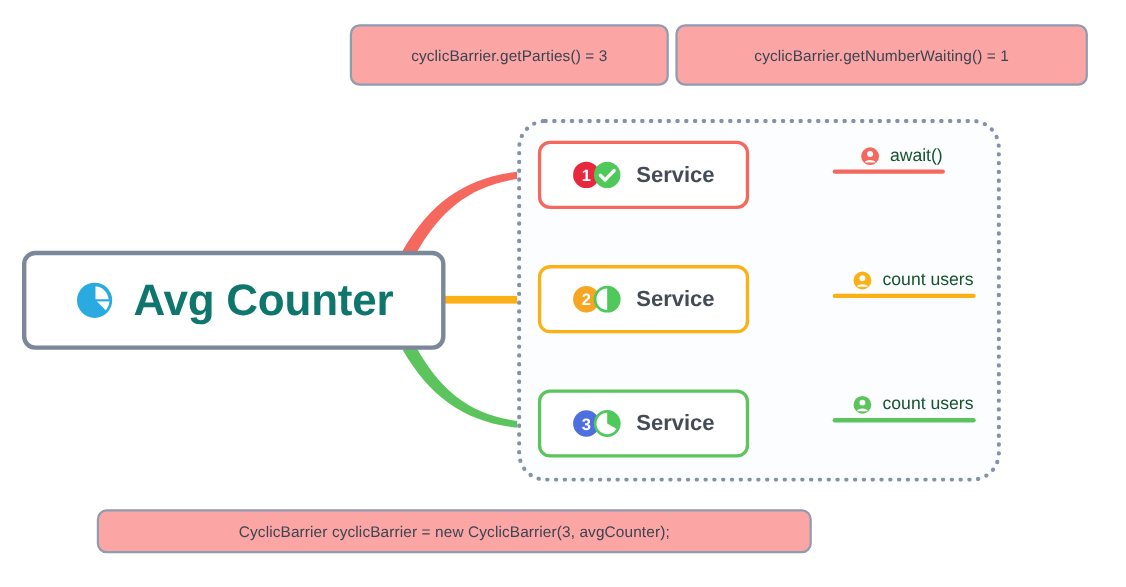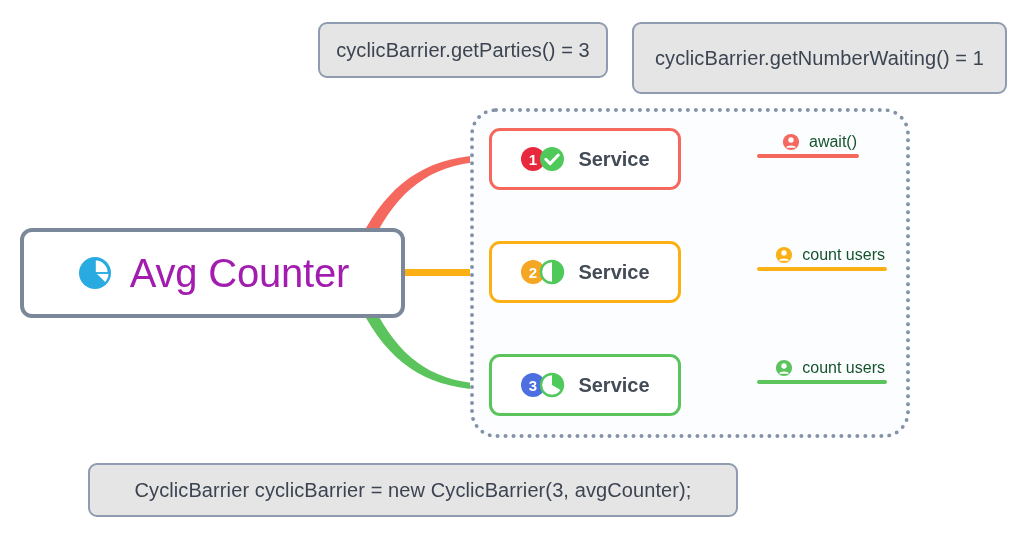--- a/index.html
+++ b/index.html
@@ -16,34 +16,34 @@
     width: 1024px;
     height: 534px;
     background: #ffffff;
     overflow: hidden;
   }
 
   
   .code-box {
     position: absolute;
     box-sizing: border-box;
-    background: #e5e5e5;
+    background: #fca5a5;
     border: 2px solid #8e9bb0;
     border-radius: 9px;
     display: flex;
     align-items: center;
     justify-content: center;
     color: #3c4451;
-    font-size: 20px;
+    font-size: 14px;
     letter-spacing: .1px;
     white-space: nowrap;
   }
   #box-parties   { left: 318px; top: 22px;  width: 290px; height: 56px; }
-  #box-waiting   { left: 632px; top: 22px;  width: 375px; height: 72px; }
-  #box-construct { left: 88px;  top: 463px; width: 650px; height: 54px; }
+  #box-waiting   { left: 614px; top: 22px;  width: 375px; height: 56px; }
+  #box-construct { left: 88px;  top: 463px; width: 650px; height: 40px; }
 
   
   #group-container {
     position: absolute;
     left: 470px;
     top: 108px;
     width: 440px;
     height: 330px;
     box-sizing: border-box;
     background: #fcfdfe;
@@ -72,22 +72,22 @@
     border: 4px solid #7b8899;
     border-radius: 12px;
     display: flex;
     align-items: center;
     justify-content: center;
     gap: 16px;
     z-index: 4;
   }
   #avg-counter .label {
     font-size: 40px;
-    font-weight: normal;
-    color: #a21caf;
+    font-weight: bold;
+    color: #0f766e;
     letter-spacing: -.2px;
   }
 
   
   .service {
     position: absolute;
     box-sizing: border-box;
     width: 192px;
     height: 62px;
     background: #ffffff;

